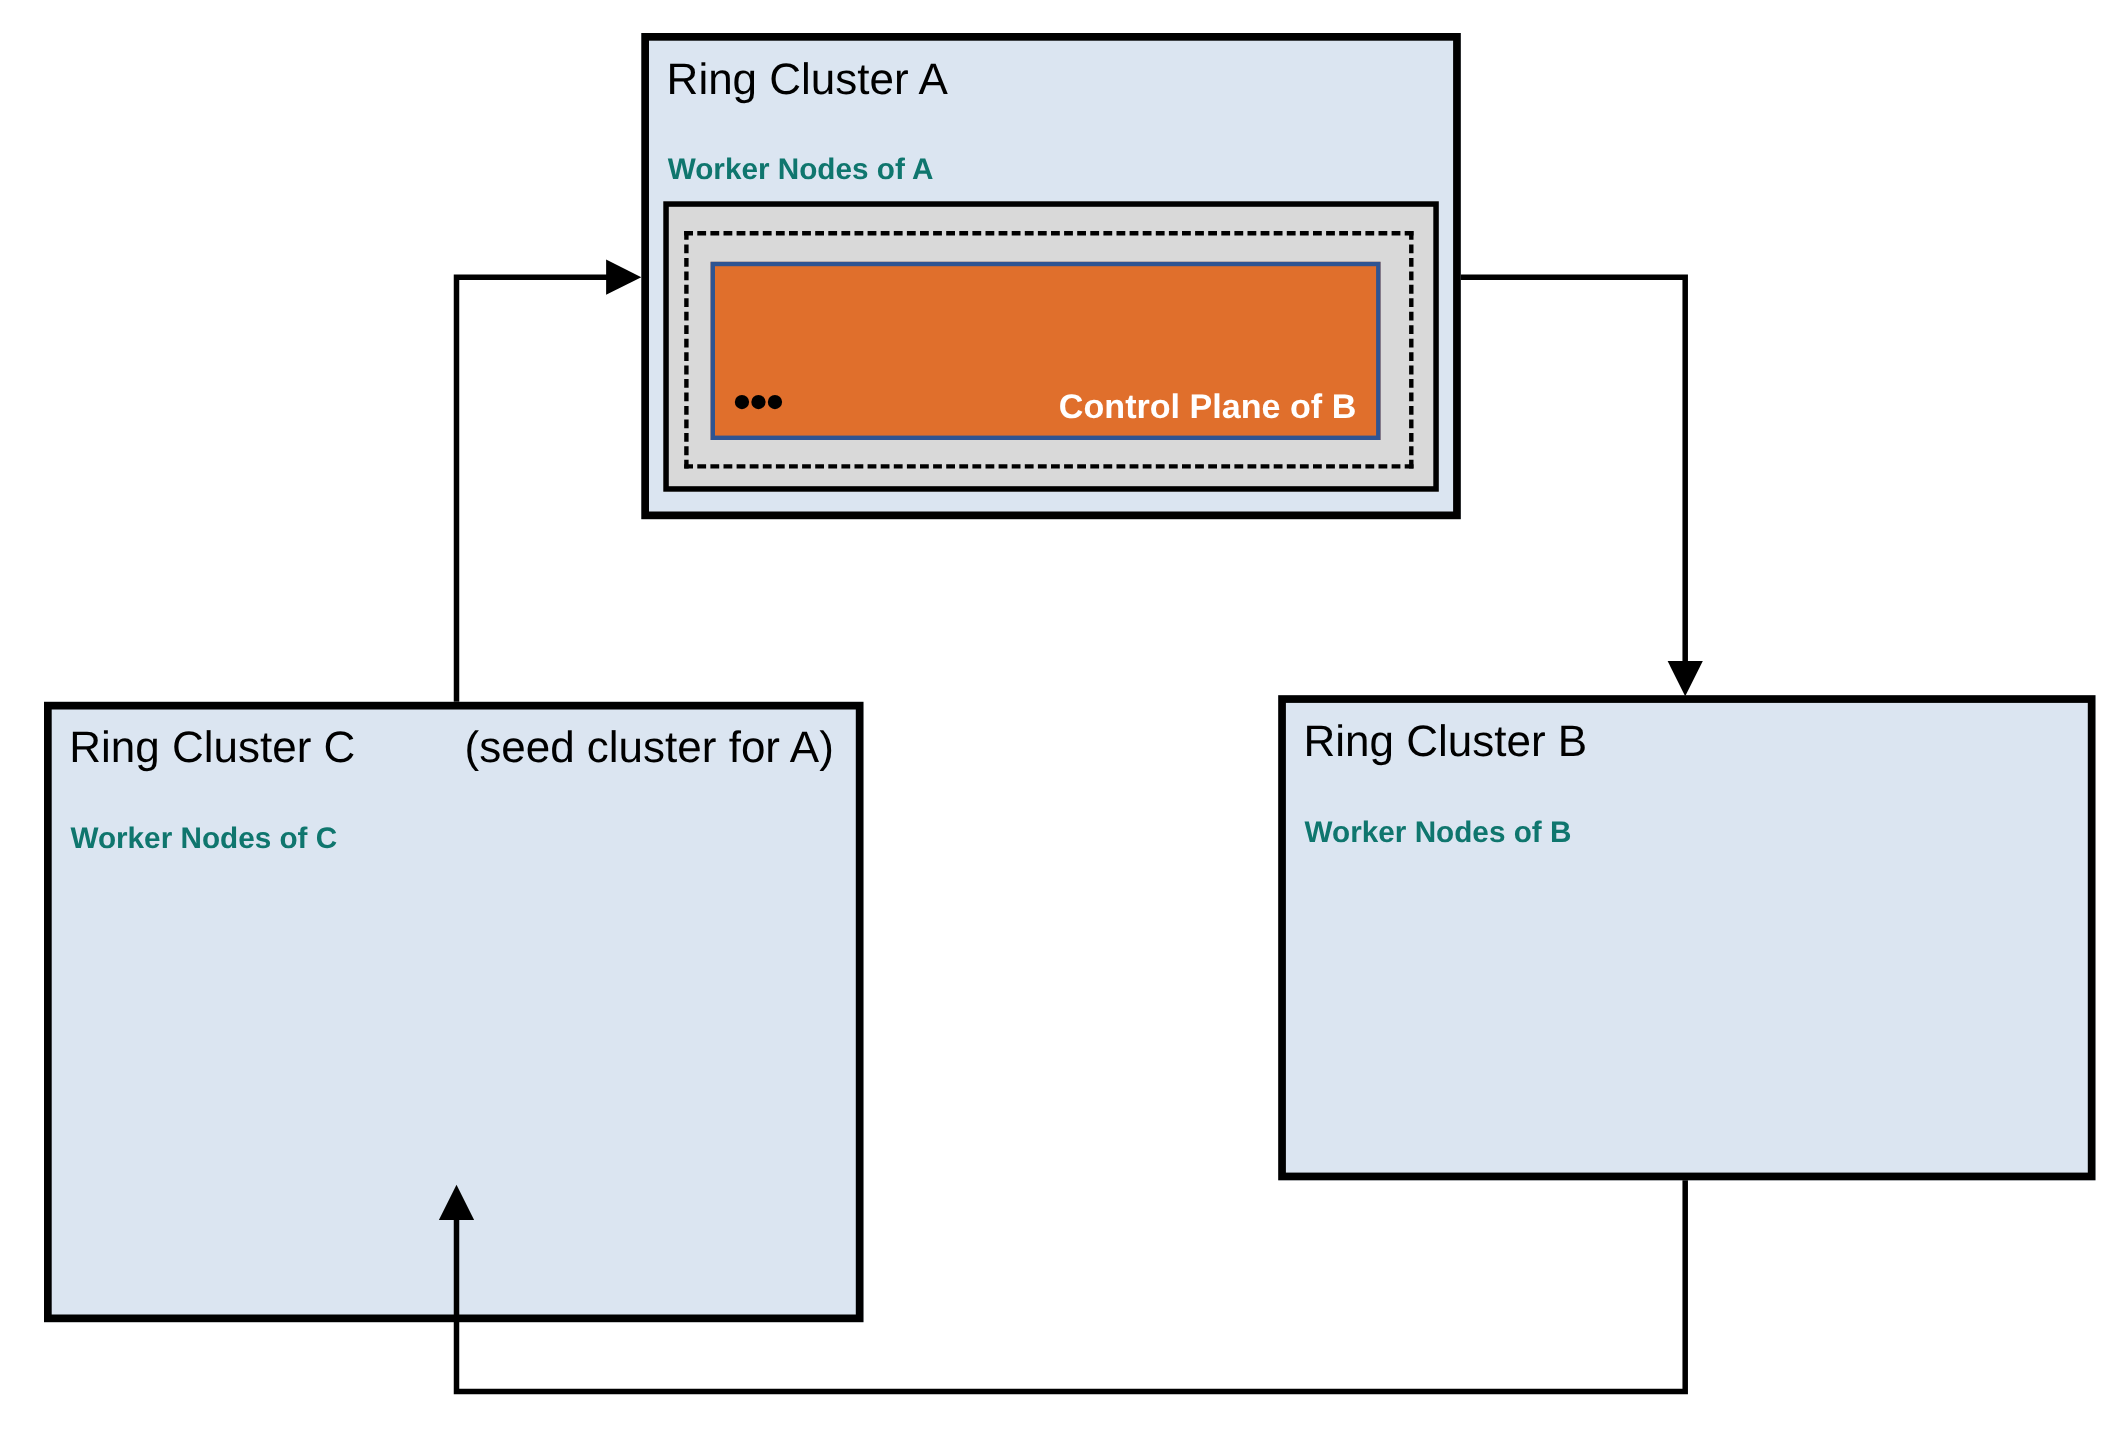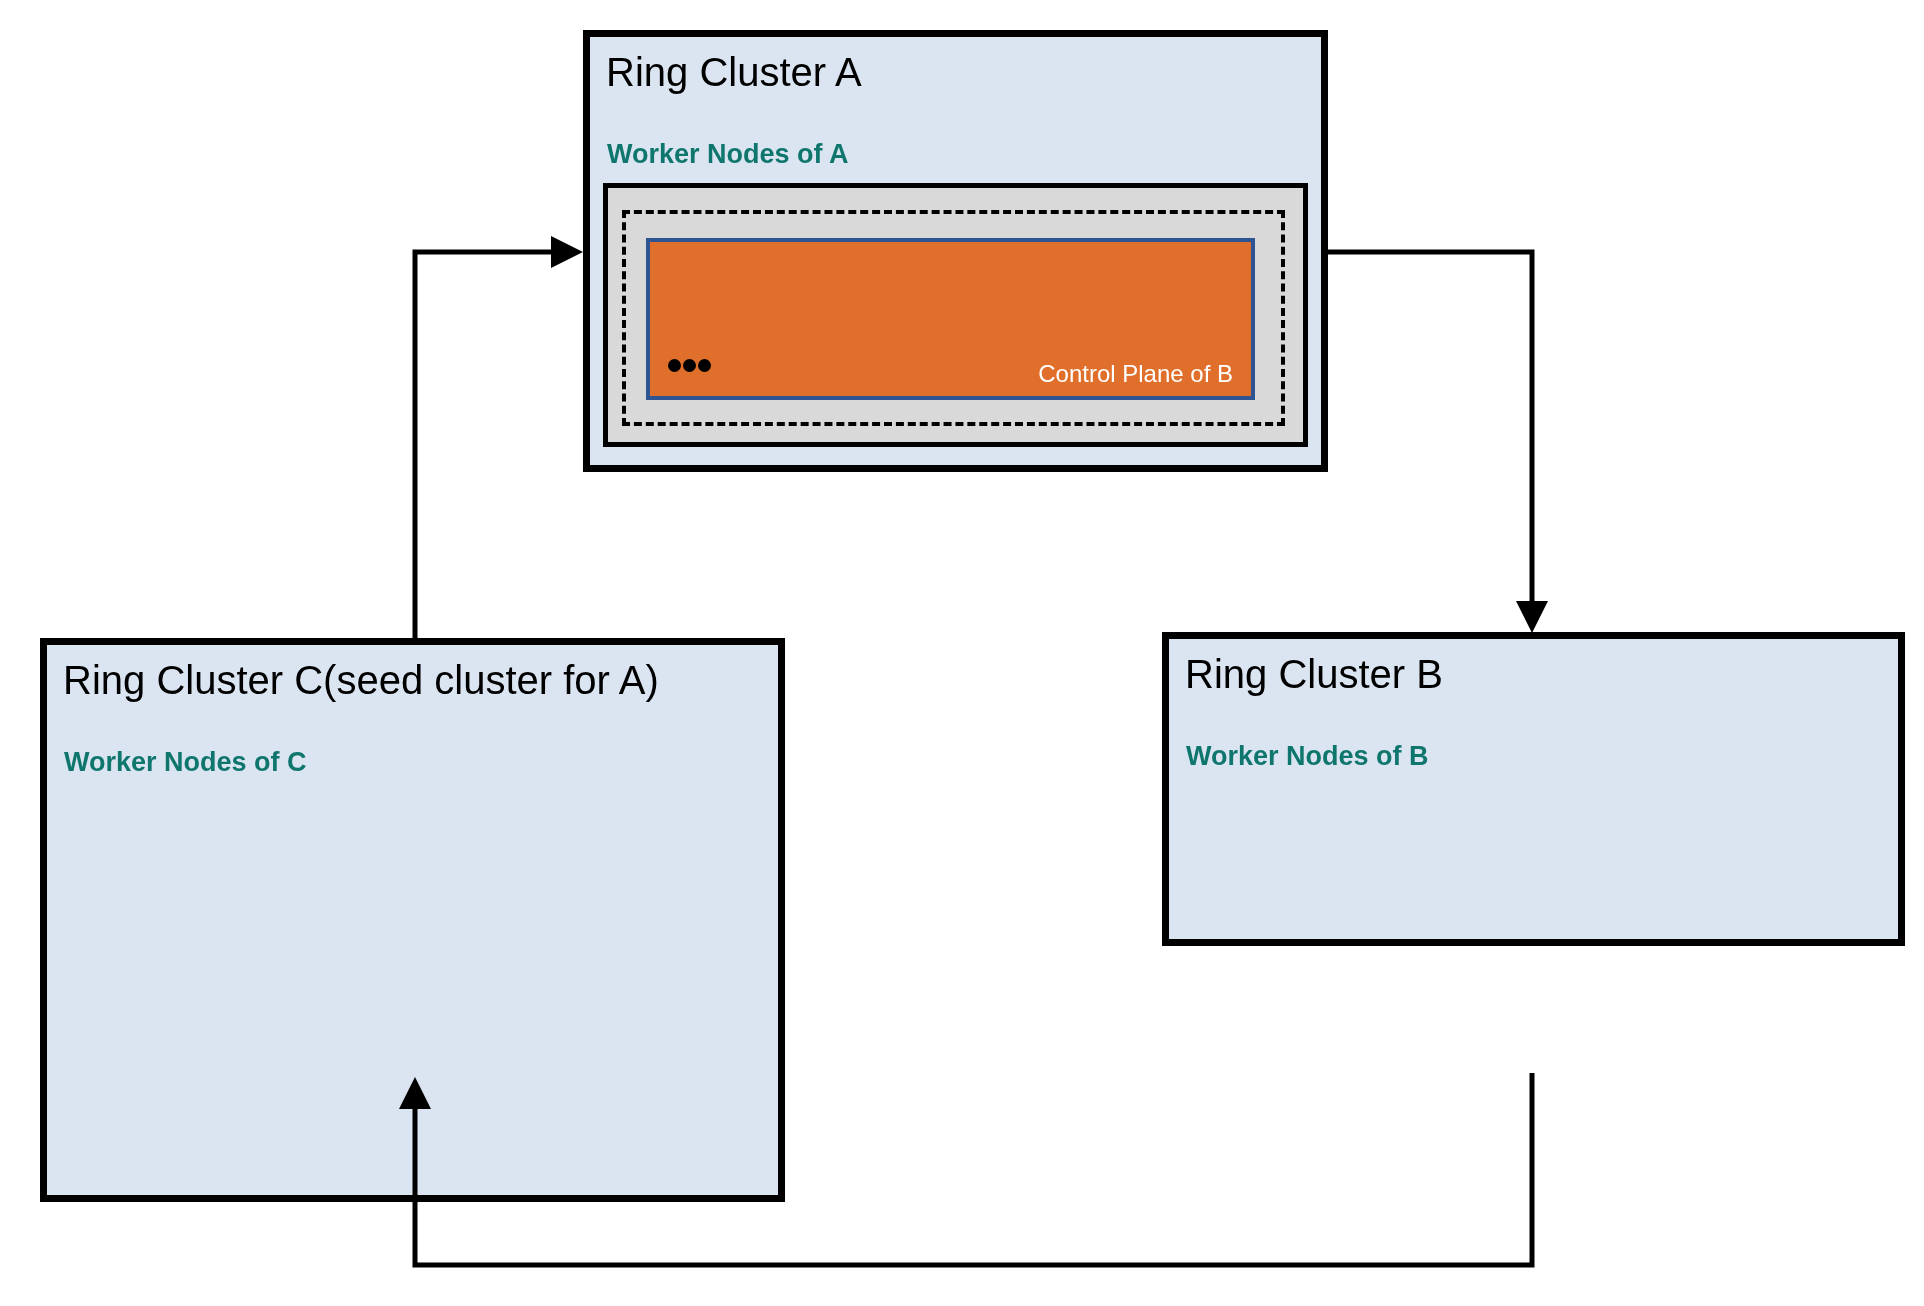--- a/index.html
+++ b/index.html
@@ -11,27 +11,28 @@
     font-family: "Liberation Sans", sans-serif;
     overflow: hidden;
   }
   .cluster {
     position: absolute;
     background: #dbe5f1;
     border: 7px solid #000000;
     box-sizing: border-box;
   }
   .cluster-a { left: 583px; top: 30px;  width: 745px; height: 442px; }
-  .cluster-b { left: 1162px; top: 632px; width: 743px; height: 314px; }
+  .cluster-b { left: 1162px; top: 632px; width: 743px; height: 441px; }
   .cluster-c { left: 40px;  top: 638px; width: 745px; height: 564px; }
 
   .title-row {
     position: absolute;
     left: 16px; right: 20px; top: 12px;
     display: flex;
+    justify-content: space-between;
     align-items: baseline;
     font-size: 40px;
     line-height: 1.15;
     color: #000000;
     white-space: nowrap;
   }
   .worker-label {
     position: absolute;
     left: 17px; top: 102px;
     font-size: 27px;
@@ -66,22 +67,22 @@
     gap: 2px;
   }
   .dot {
     width: 13px; height: 13px;
     border-radius: 50%;
     background: #000000;
   }
   .cp-label {
     position: absolute;
     right: 18px; bottom: 8px;
-    font-size: 24px;
-    font-weight: 400;
+    font-size: 31px;
+    font-weight: 700;
     color: #ffffff;
     white-space: nowrap;
   }
   .arrows {
     position: absolute;
     left: 0; top: 0;
     width: 1924px;
     height: 1306px;
     pointer-events: none;
   }

